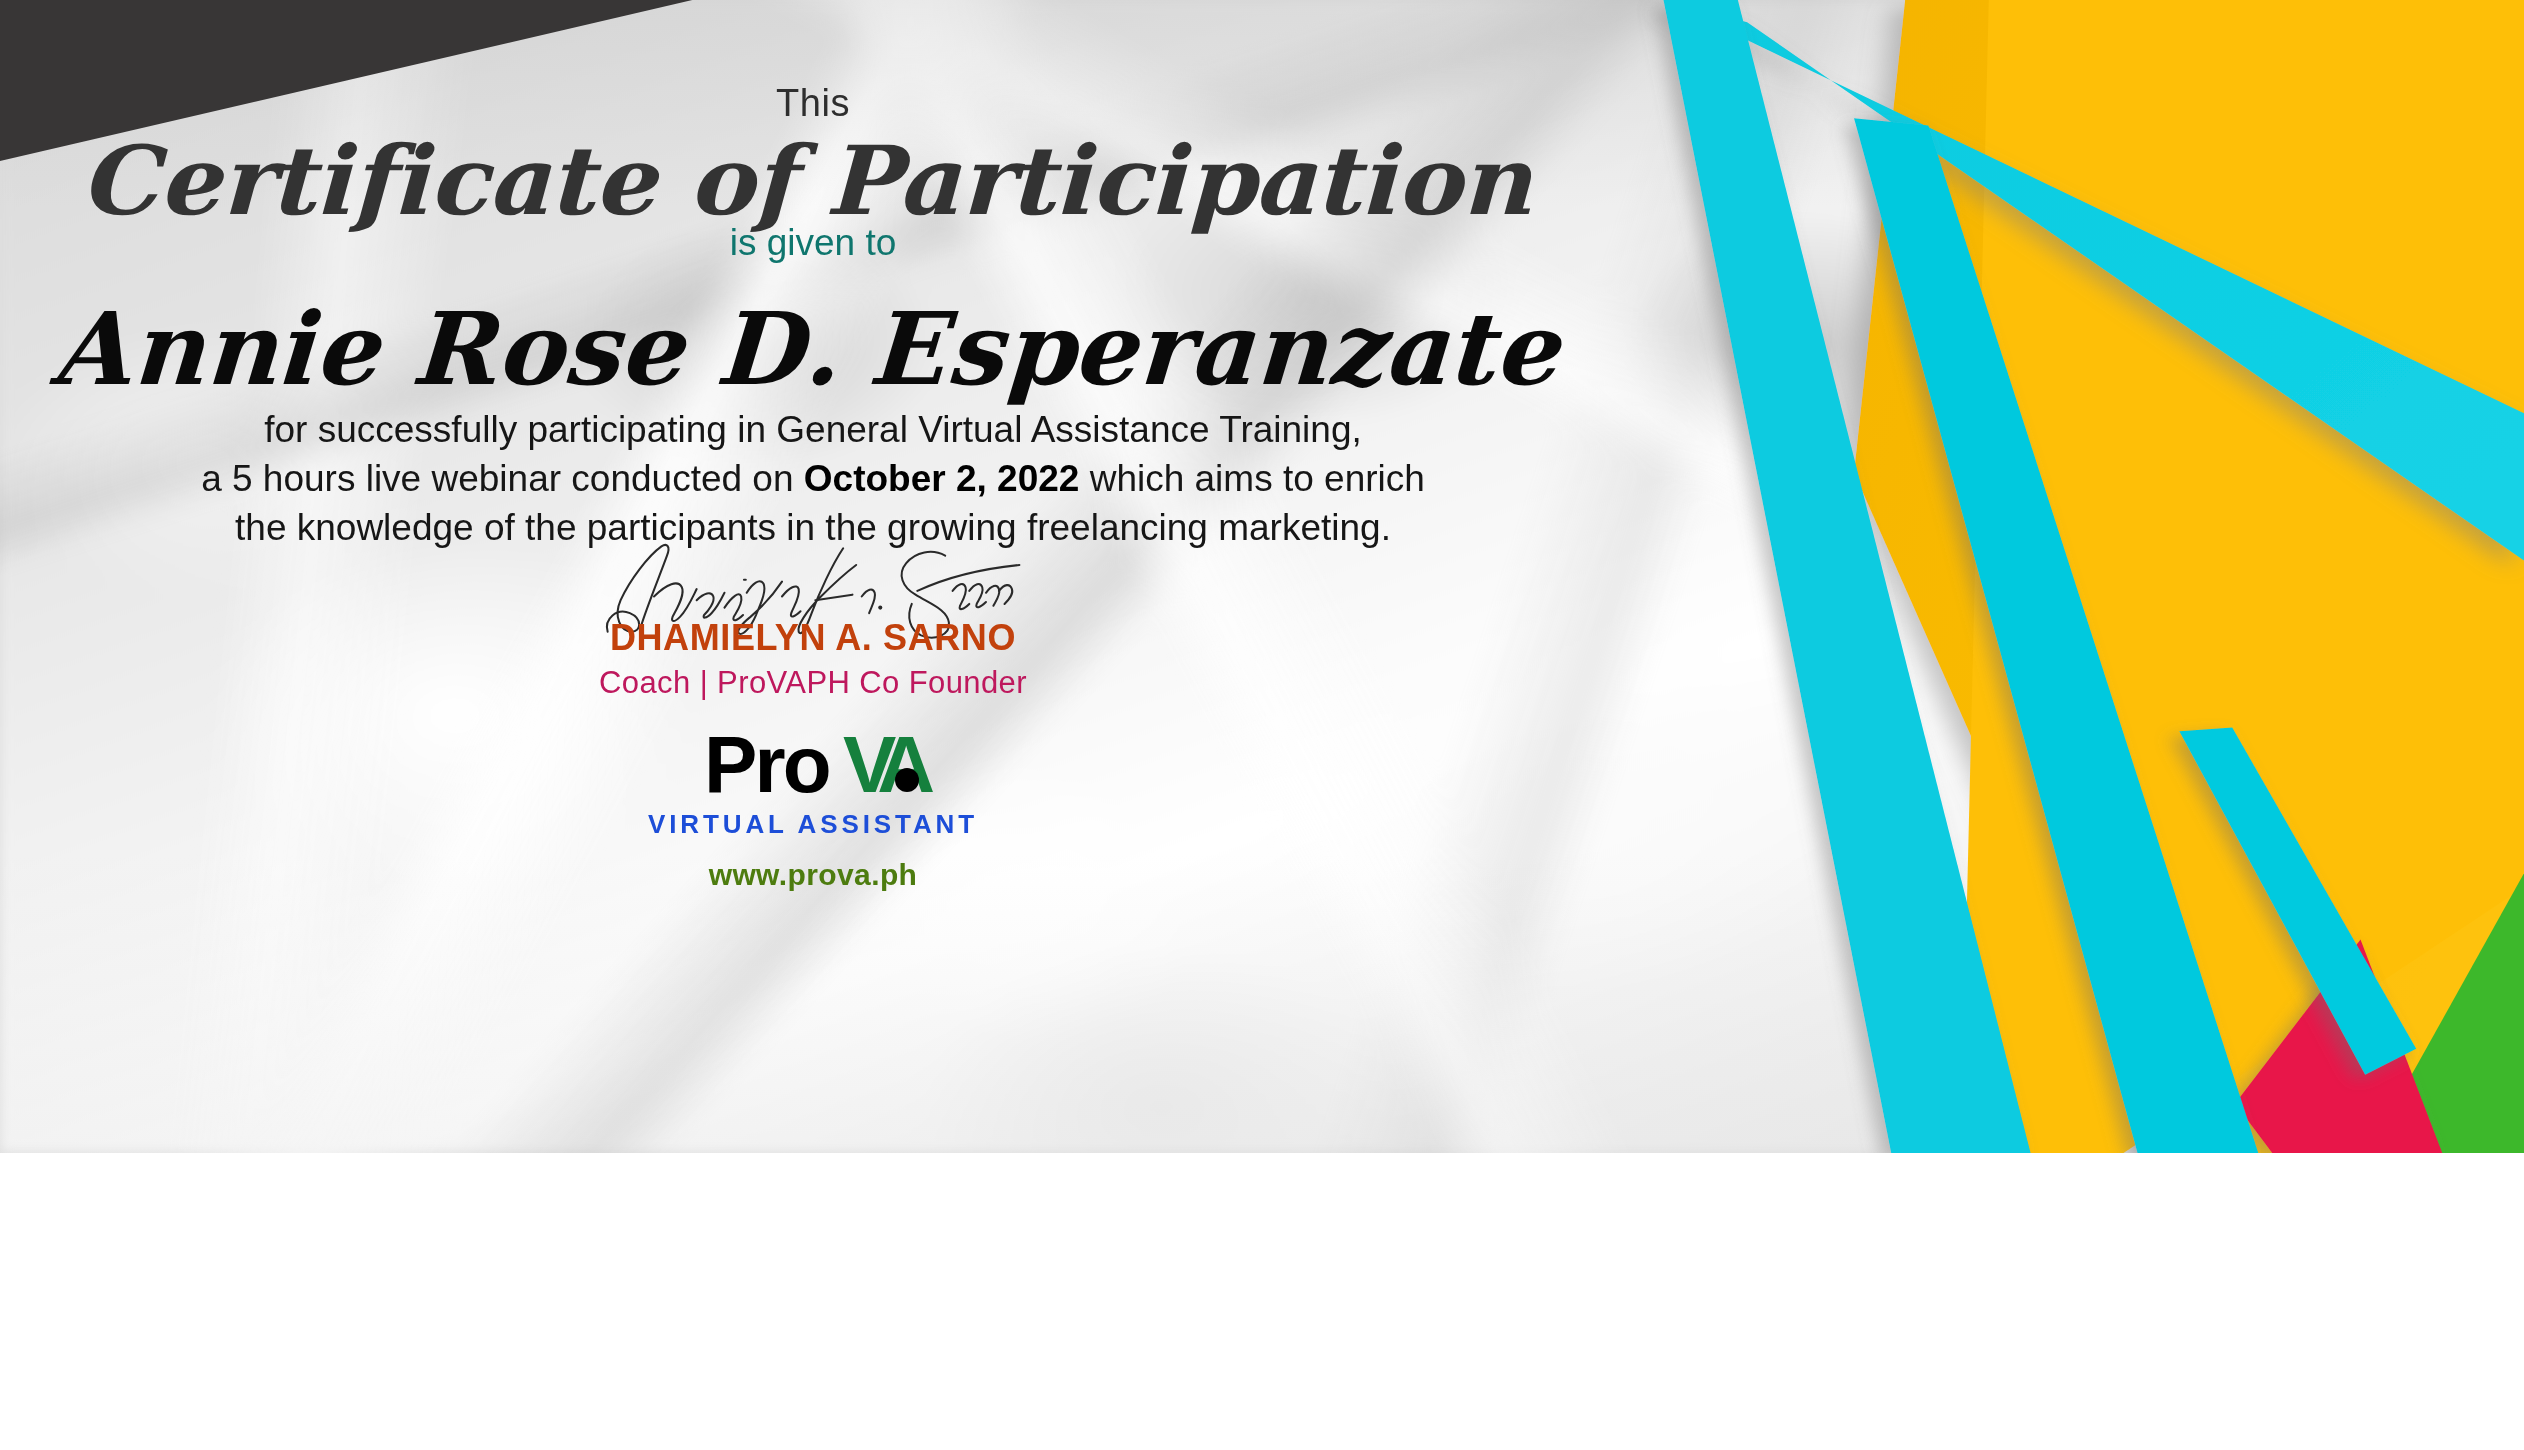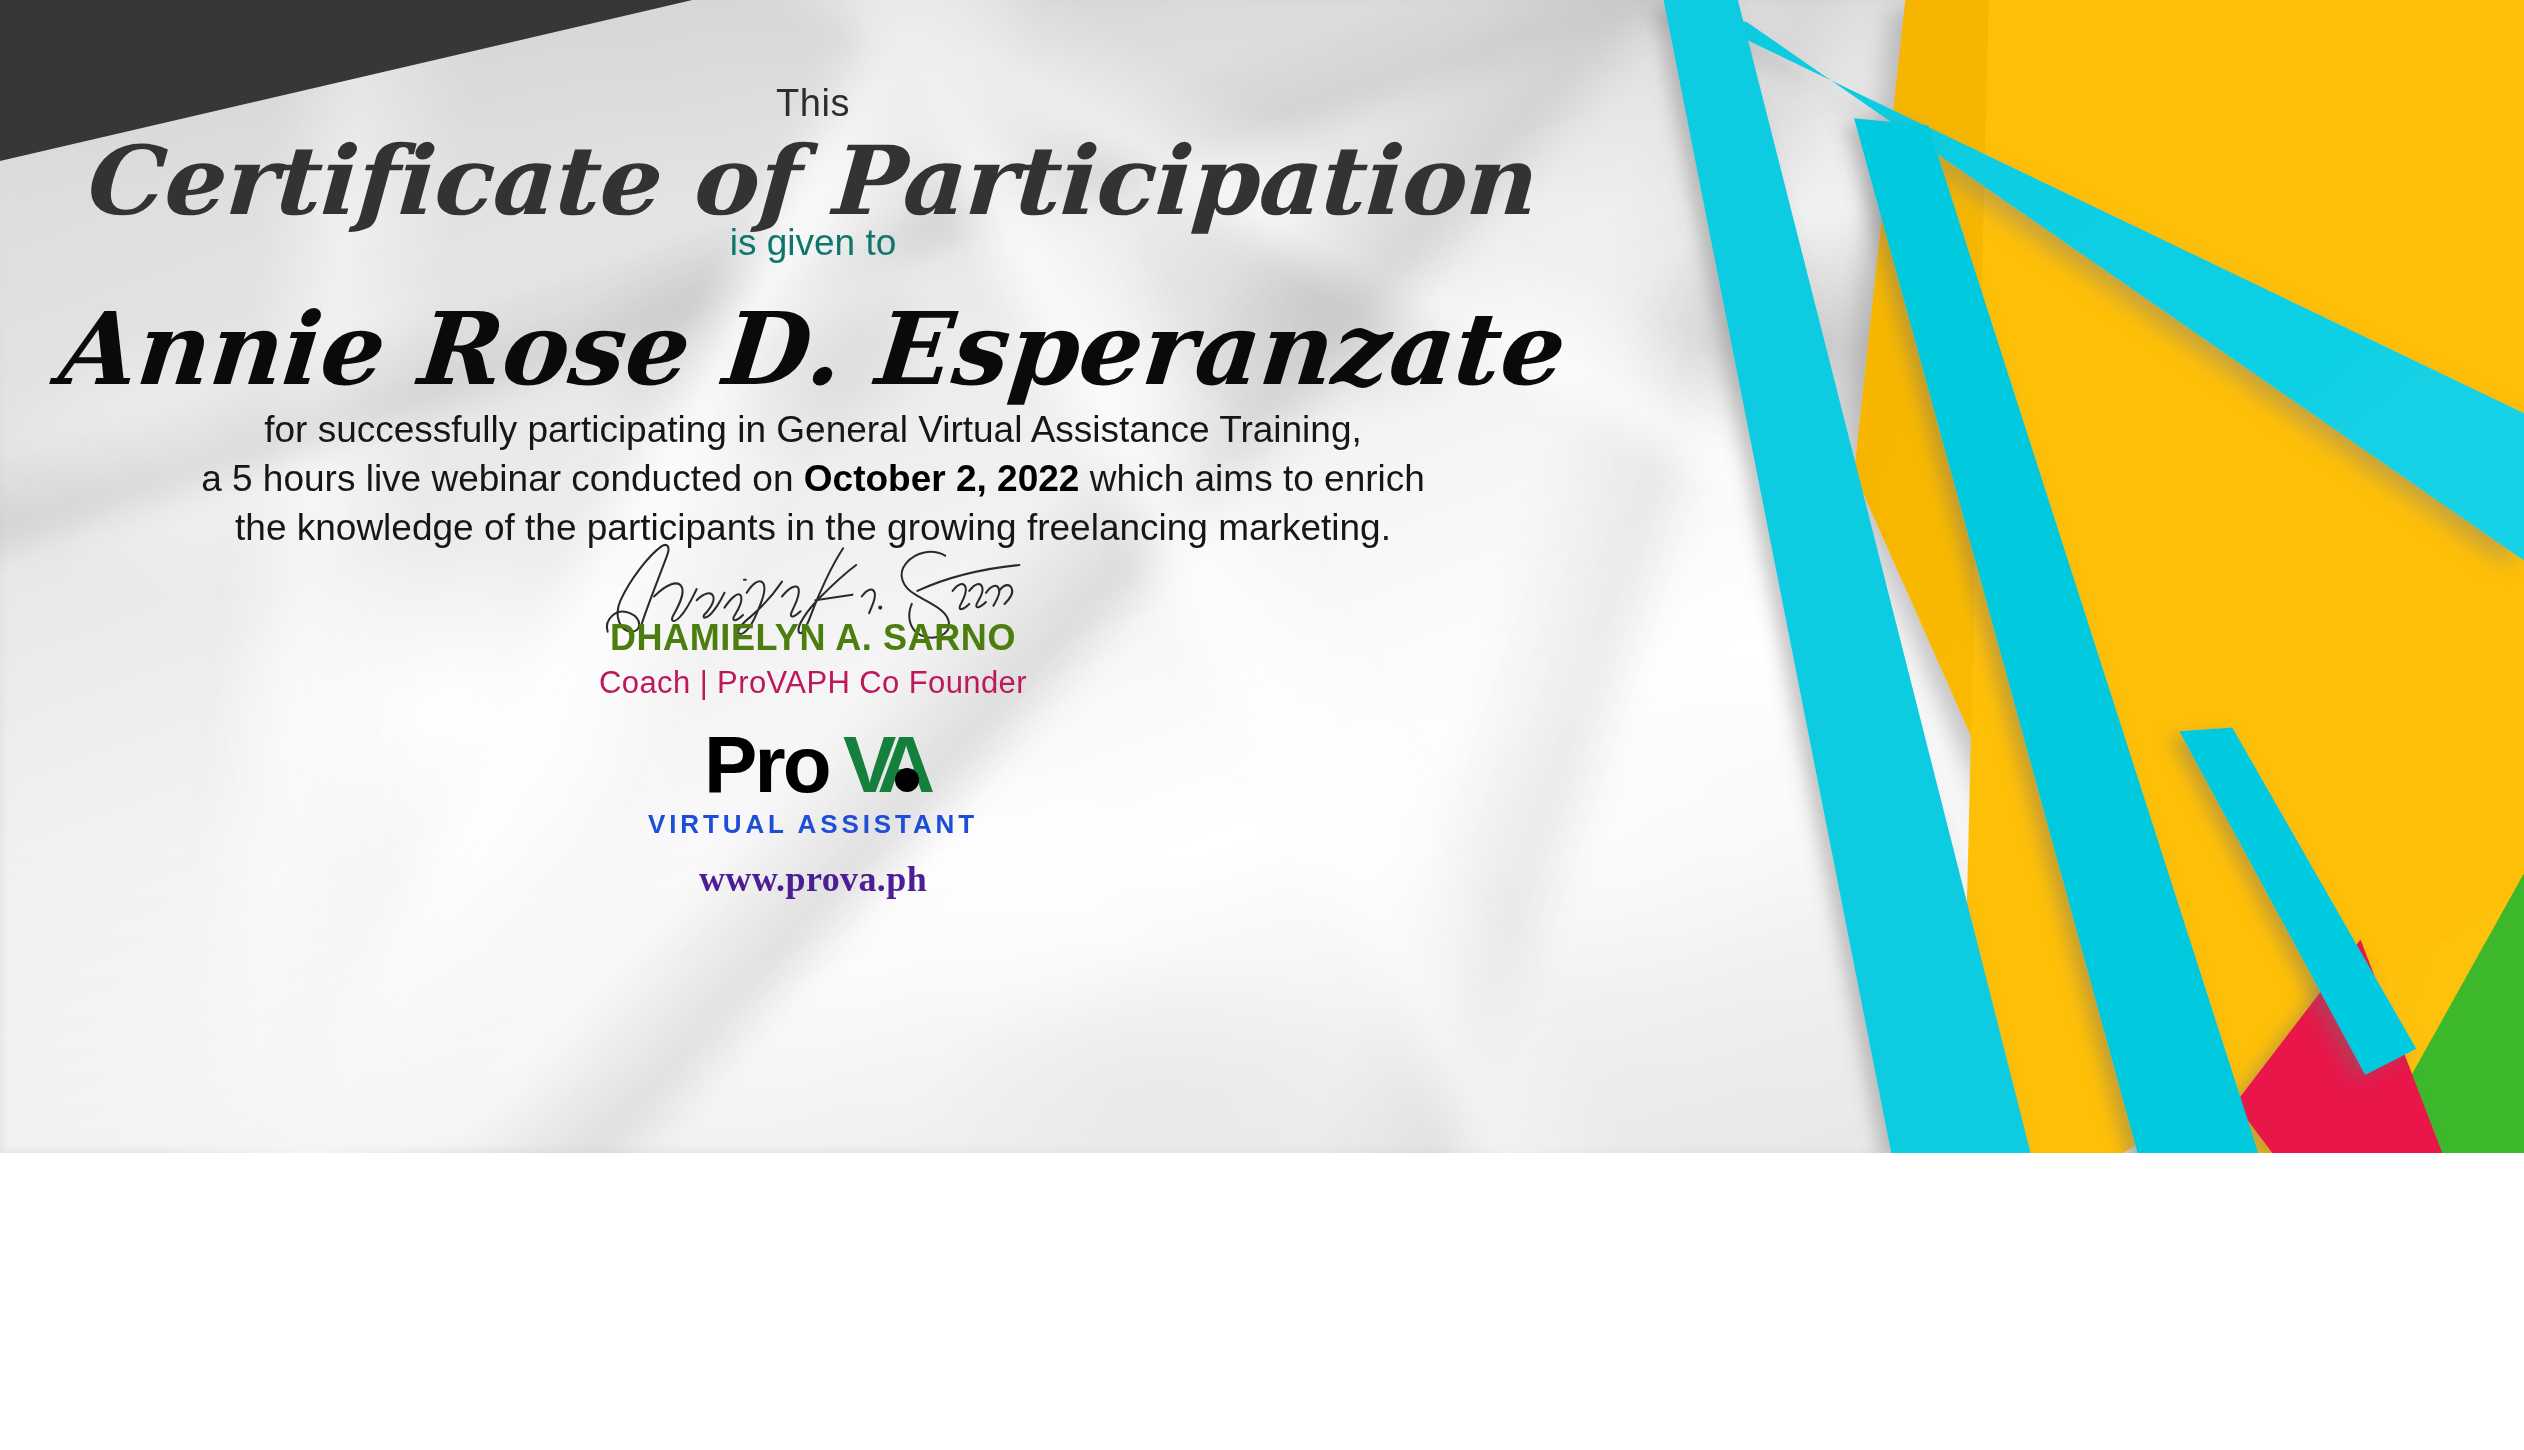--- a/index.html
+++ b/index.html
@@ -161,21 +161,21 @@
     display: block;
     margin: 0 auto;
     width: 427px;
     height: 102px;
   }
   .signer-name {
     margin-top: -24px;
     font-size: 36px;
     font-weight: bold;
     letter-spacing: 0.6px;
-    color: #4d7c0f;
+    color: #c2410c;
   }
   .signer-role {
     margin-top: 5.6px;
     font-size: 31px;
     font-weight: 400;
     letter-spacing: 0.4px;
     color: #be185d;
   }
 
   
@@ -212,25 +212,24 @@
   }
   .logo-tagline {
     margin-top: 3.7px;
     font-size: 26px;
     font-weight: bold;
     letter-spacing: 3.9px;
     color: #1d4ed8;
   }
   .logo-url {
     margin-top: 18.6px;
-    font-size: 36px;
+    font-size: 30px;
     font-weight: 600;
     letter-spacing: 0.4px;
-    color: #4c1d95;
-    font-family: Liberation Serif, serif;
+    color: #4d7c0f;
   }
 </style>
 </head>
 <body>
 
 <div id="certificate">
 
   <div class="bg-layer">
     <div class="poly-texture"></div>
     <div class="poly-facets"></div>

